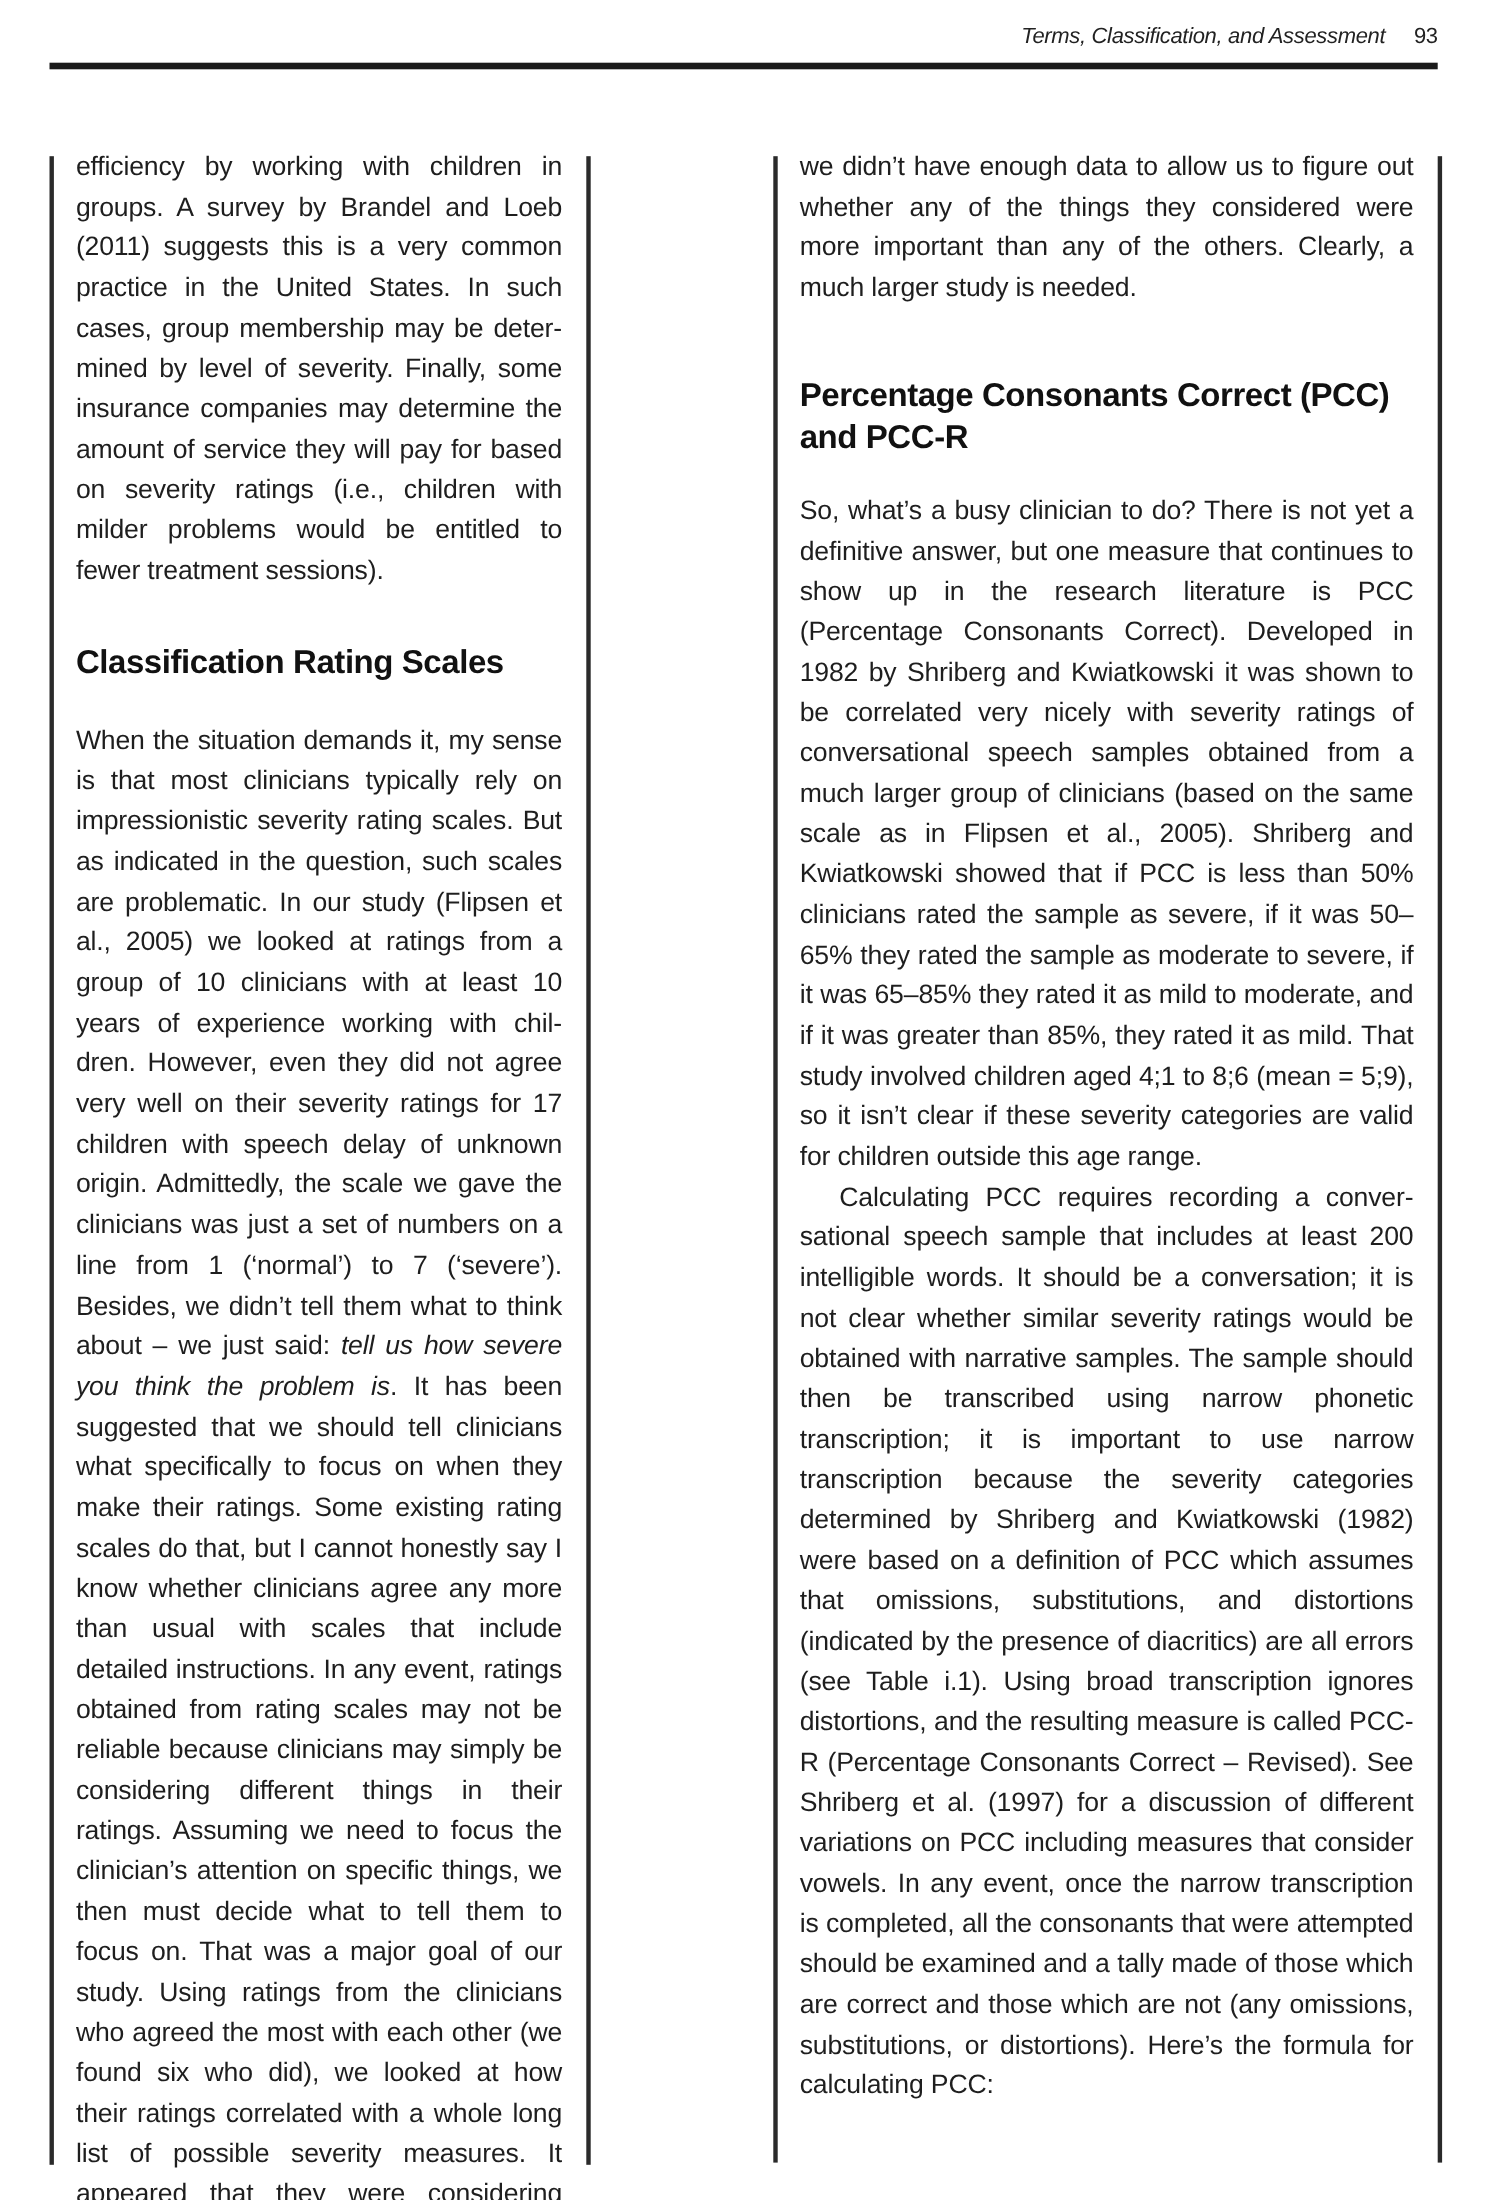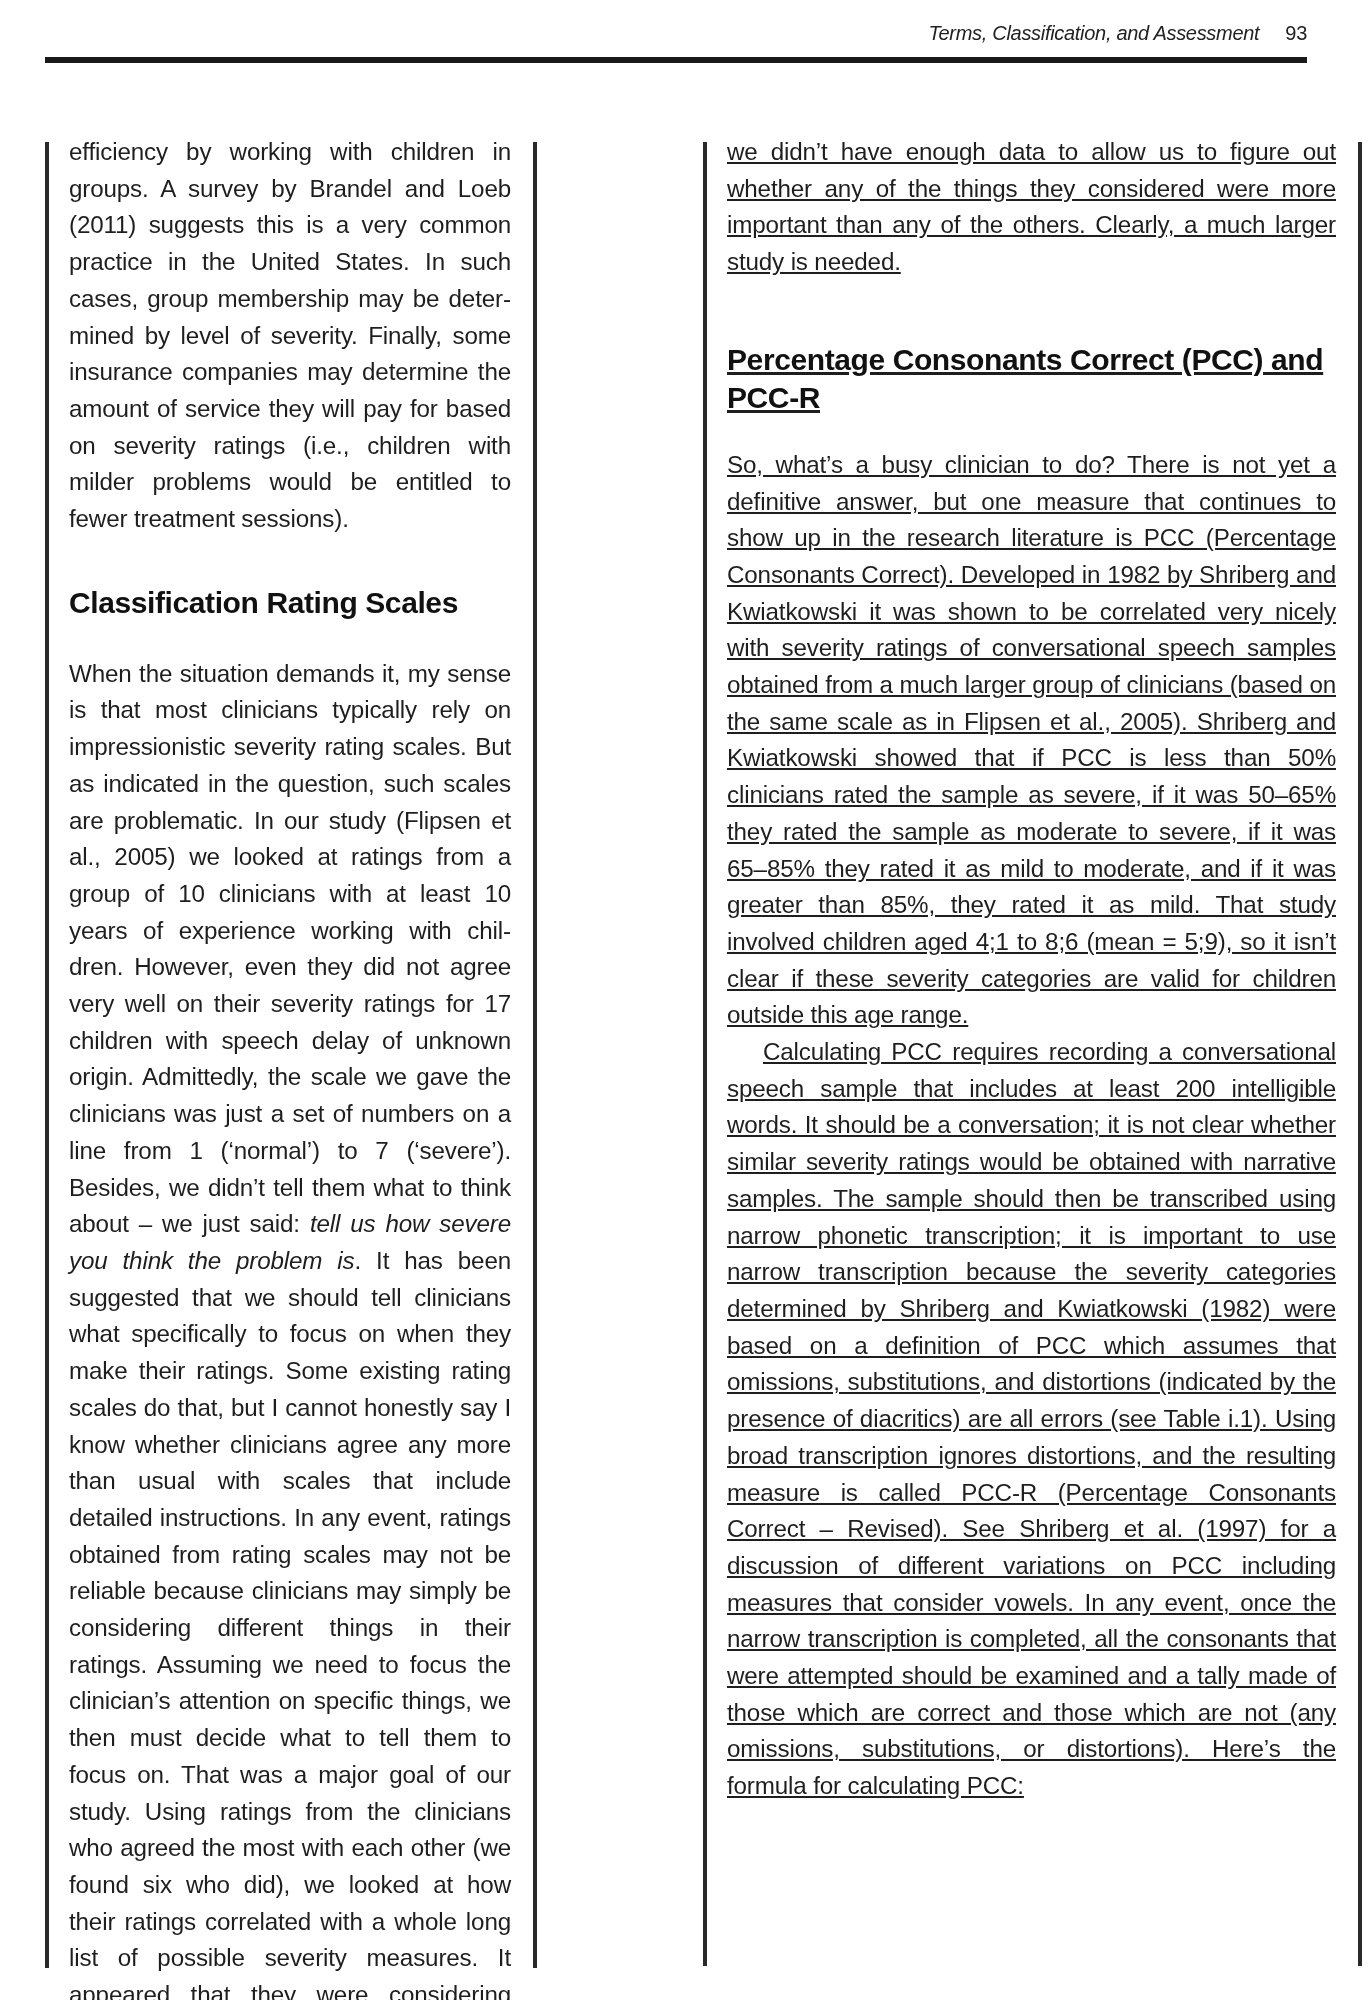--- a/index.html
+++ b/index.html
@@ -51,24 +51,23 @@
       border-right: 4px solid #2a2a2a;
       padding: 0 22px 0 20px;
     }
     .col-left {
       left: 45px;
       width: 492px;
       height: 1826px;
     }
     .col-right {
       left: 703px;
-      width: 659px;
+      width: 608px;
       height: 1824px;
       padding-left: 20px;
-      text-decoration: underline;
     }
     .para {
       margin: 0;
       font-size: 24.2px;
       line-height: 36.7px;
       text-align: justify;
       hyphens: manual;
       letter-spacing: -0.15px;
       margin-top: -8px;
     }

